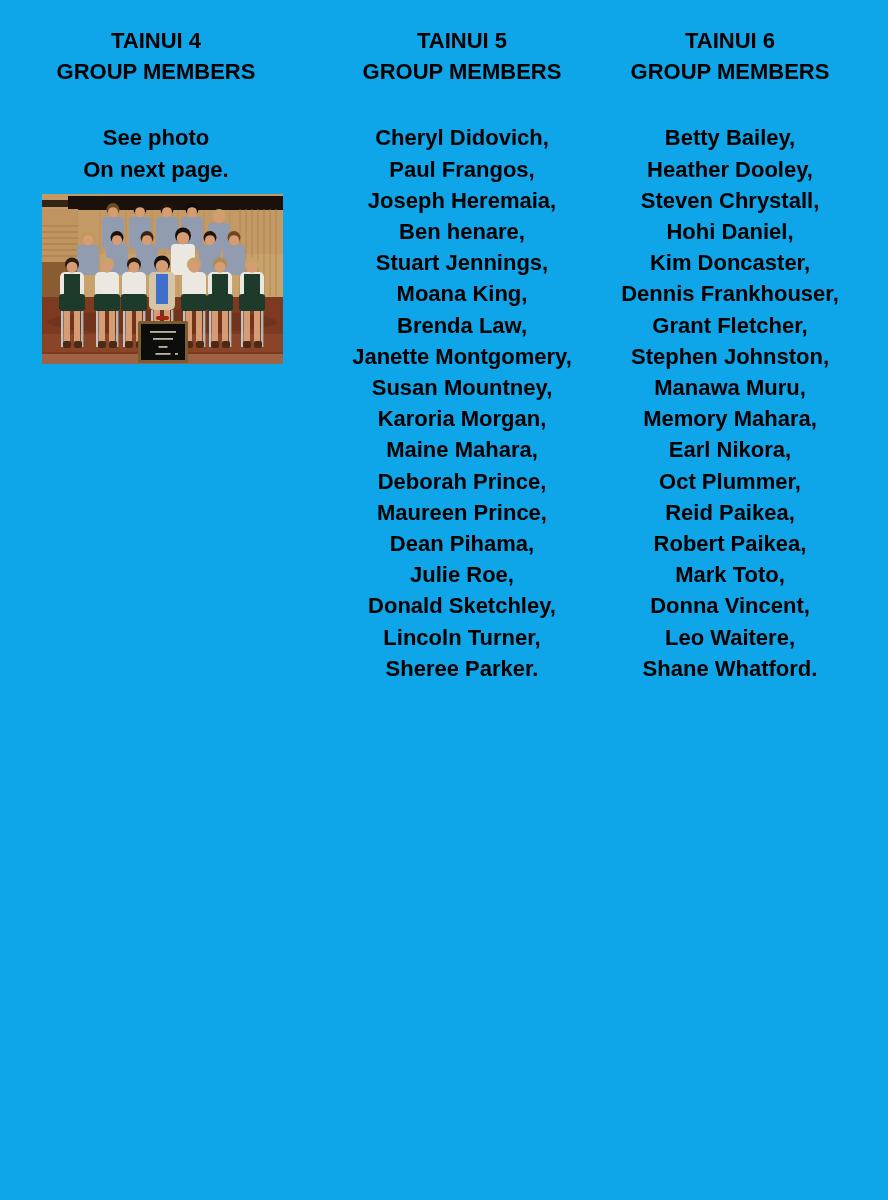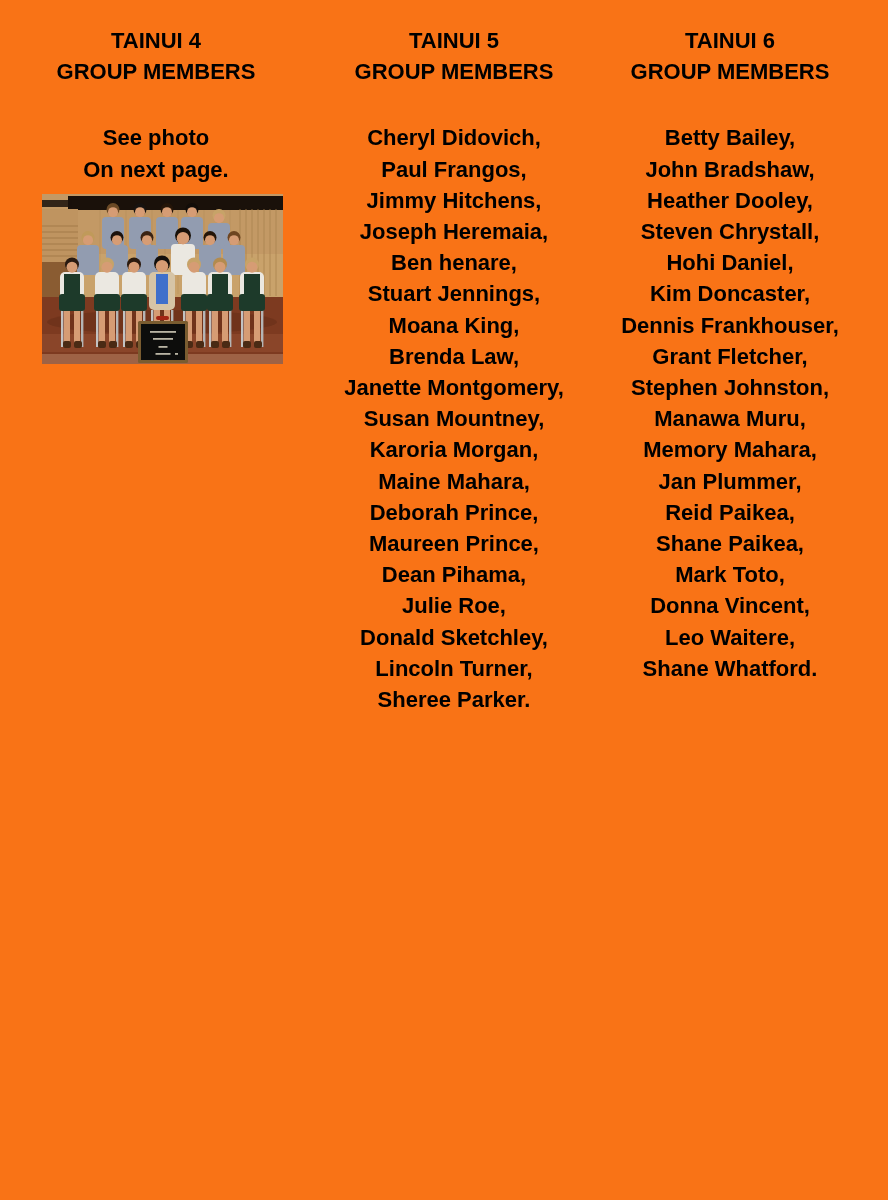--- a/index.html
+++ b/index.html
@@ -1,27 +1,27 @@
 <!DOCTYPE html>
 <html><head>
 <meta charset="utf-8">
 <style>
   html,body{margin:0;padding:0;background:#fff;}
   .page{
     position:relative;
     width:888px;height:1200px;
-    background:#f97316;
+    background:#0ea5e9;
     font-family:"Liberation Sans", sans-serif;
     font-weight:bold;
     color:#000;
     overflow:hidden;
   }
   .col{position:absolute;top:25px;text-align:center;}
   .col1{left:6px;width:300px;}
-  .col2{left:308px;width:292px;}
+  .col2{left:316px;width:292px;}
   .col3{left:582px;width:296px;}
   .line{font-size:22px;line-height:31.2px;white-space:nowrap;}
   .gap{height:35px;}
   #photo-wrap{
     margin:9px 0 0 36px;
     width:241px;height:170px;
     line-height:0;
   }
 </style>
 </head>
@@ -187,21 +187,20 @@
         </svg></div>
   </div>
 
   <div class="col col2">
     <div class="line">TAINUI 5</div>
     <div class="line">GROUP MEMBERS</div>
     <div class="gap"></div>
     <div>
         <div class="line">Cheryl Didovich,</div>
         <div class="line">Paul Frangos,</div>
-        <div class="line">Jimmy Hitchens,</div>
         <div class="line">Joseph Heremaia,</div>
         <div class="line">Ben henare,</div>
         <div class="line">Stuart Jennings,</div>
         <div class="line">Moana King,</div>
         <div class="line">Brenda Law,</div>
         <div class="line">Janette Montgomery,</div>
         <div class="line">Susan Mountney,</div>
         <div class="line">Karoria Morgan,</div>
         <div class="line">Maine Mahara,</div>
         <div class="line">Deborah Prince,</div>
@@ -213,33 +212,33 @@
         <div class="line">Sheree Parker.</div>
       </div>
   </div>
 
   <div class="col col3">
     <div class="line">TAINUI 6</div>
     <div class="line">GROUP MEMBERS</div>
     <div class="gap"></div>
     <div>
         <div class="line">Betty Bailey,</div>
-        <div class="line">John Bradshaw,</div>
         <div class="line">Heather Dooley,</div>
         <div class="line">Steven Chrystall,</div>
         <div class="line">Hohi Daniel,</div>
         <div class="line">Kim Doncaster,</div>
         <div class="line">Dennis Frankhouser,</div>
         <div class="line">Grant Fletcher,</div>
         <div class="line">Stephen Johnston,</div>
         <div class="line">Manawa Muru,</div>
         <div class="line">Memory Mahara,</div>
-        <div class="line">Jan Plummer,</div>
+        <div class="line">Earl Nikora,</div>
+        <div class="line">Oct Plummer,</div>
         <div class="line">Reid Paikea,</div>
-        <div class="line">Shane Paikea,</div>
+        <div class="line">Robert Paikea,</div>
         <div class="line">Mark Toto,</div>
         <div class="line">Donna Vincent,</div>
         <div class="line">Leo Waitere,</div>
         <div class="line">Shane Whatford.</div>
       </div>
   </div>
 
 </div>
 
 </body></html>

